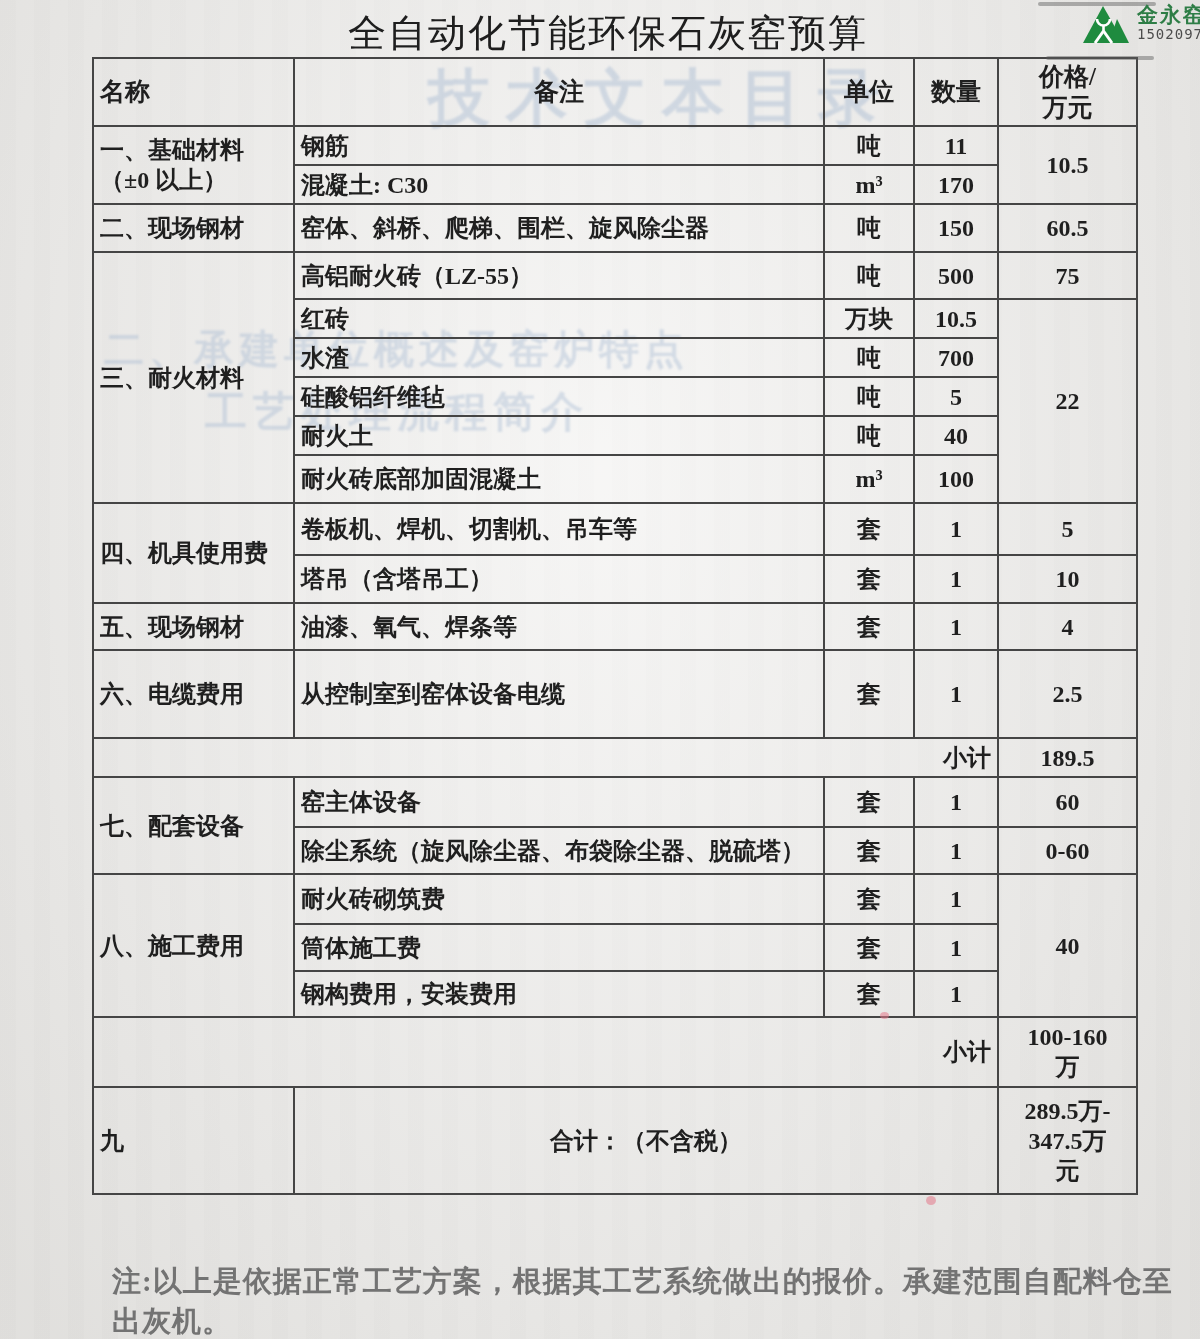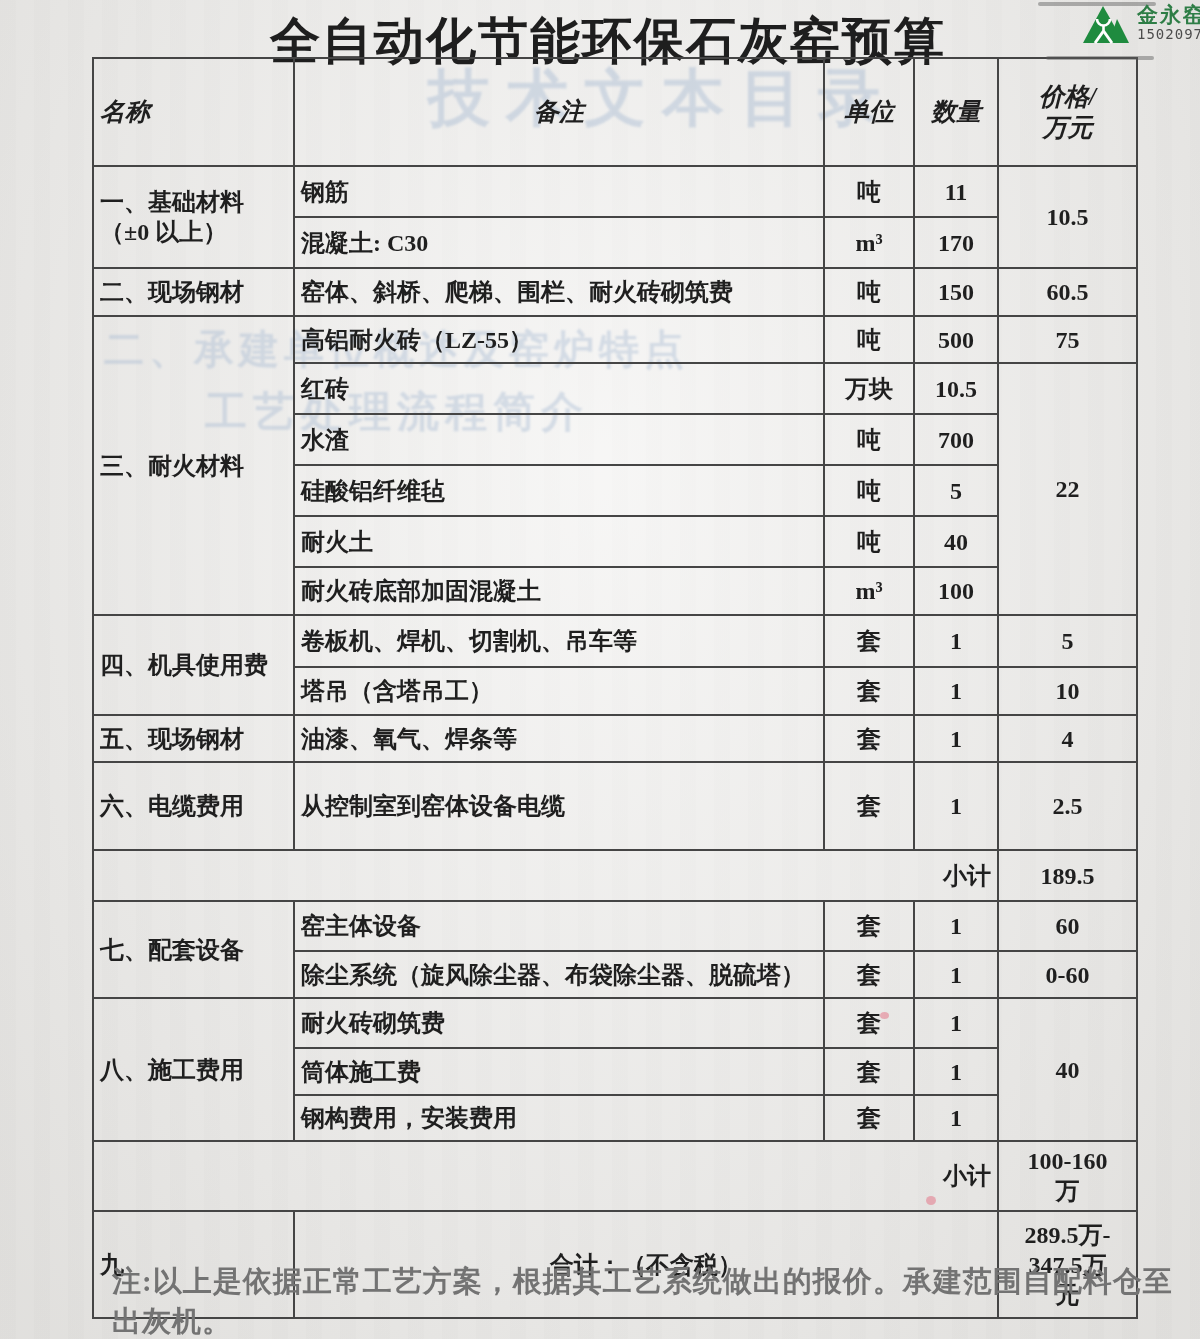--- a/index.html
+++ b/index.html
@@ -8,21 +8,21 @@
     font-family:"Liberation Serif","DejaVu Serif",serif;
     background:
       radial-gradient(ellipse at 50% 35%, rgba(255,255,255,.55), rgba(120,118,112,.10) 95%),
       repeating-linear-gradient(90deg, rgba(0,0,0,.012) 0 16px, rgba(255,255,255,.02) 16px 34px),
       #edecea;
     color:#222;
   }
   
   .doc-title{
     position:absolute;left:16px;right:0;top:8px;text-align:center;
-    font-size:50px;font-weight:bold;letter-spacing:2px;color:#1e1e1e;
+    font-size:38px;font-weight:normal;letter-spacing:2px;color:#1e1e1e;
   }
   .logo{
     position:absolute;left:1082px;top:4px;display:flex;align-items:flex-start;gap:7px;z-index:3;
   }
   .logo-text{display:flex;flex-direction:column;line-height:1.1;}
   .logo-name{font-size:21px;font-weight:600;letter-spacing:2px;color:#2e7d46;}
   .logo-phone{font-size:14px;color:#4c4c4c;font-family:"DejaVu Sans Mono",monospace;letter-spacing:1px;}
   .scan-streak{position:absolute;background:rgba(90,90,92,.45);border-radius:2px;z-index:2;}
   .streak-a{left:1038px;top:2px;width:118px;height:4px;}
   .streak-b{left:1046px;top:56px;width:108px;height:4px;}
@@ -44,21 +44,21 @@
   }
   .budget td,.budget th{
     border:2px solid #454545;background:transparent;
     font-size:24px;font-weight:600;color:#1f1f1f;
     padding:0 6px;vertical-align:middle;line-height:1.25;
     overflow:hidden;
   }
   .budget th{font-size:25px;}
   col.c-name{width:201px;} col.c-remark{width:530px;}
   col.c-unit{width:90px;} col.c-qty{width:84px;} col.c-price{width:139px;}
-  .h-head{height:108px;font-style:italic;} .h45{height:51px;} .h46{height:46px;padding-left:48px;} .h47{height:47px;}
+  .h-head{height:68px;} .h45{height:39px;} .h46{height:46px;padding-left:48px;} .h47{height:47px;}
   .h48{height:48px;} .h50{height:50px;} .h52{height:52px;} .h70{height:70px;}
   .h88{height:88px;font-family:Liberation Serif, serif;} .h107{height:107px;}
   .cell-name{text-align:left;padding-left:14px;white-space:pre-line;}
   .cell-remark{text-align:left;padding-left:16px;}
   .cell-center{text-align:center;}
   .cell-price{text-align:center;white-space:pre-line;}
   .cell-subtotal{text-align:right;padding-right:30px;}
   .dsep{border-top:6px double #454545;margin-top:33px;}
   .v-top{vertical-align:top;padding-top:10px;}
   
@@ -125,21 +125,21 @@
     <td class="cell-price" rowspan="2">10.5</td>
   </tr>
   <tr class="h45">
     <td class="cell-remark">混凝土: C30</td>
     <td class="cell-center">m³</td>
     <td class="cell-center">170</td>
   </tr>
 
   <tr class="h48">
     <td class="cell-name">二、现场钢材</td>
-    <td class="cell-remark">窑体、斜桥、爬梯、围栏、耐火砖砌筑费</td>
+    <td class="cell-remark">窑体、斜桥、爬梯、围栏、旋风除尘器</td>
     <td class="cell-center">吨</td>
     <td class="cell-center">150</td>
     <td class="cell-price">60.5</td>
   </tr>
 
   <tr class="h47">
     <td class="cell-name" rowspan="6">三、耐火材料</td>
     <td class="cell-remark">高铝耐火砖（LZ-55）</td>
     <td class="cell-center">吨</td>
     <td class="cell-center">500</td>

